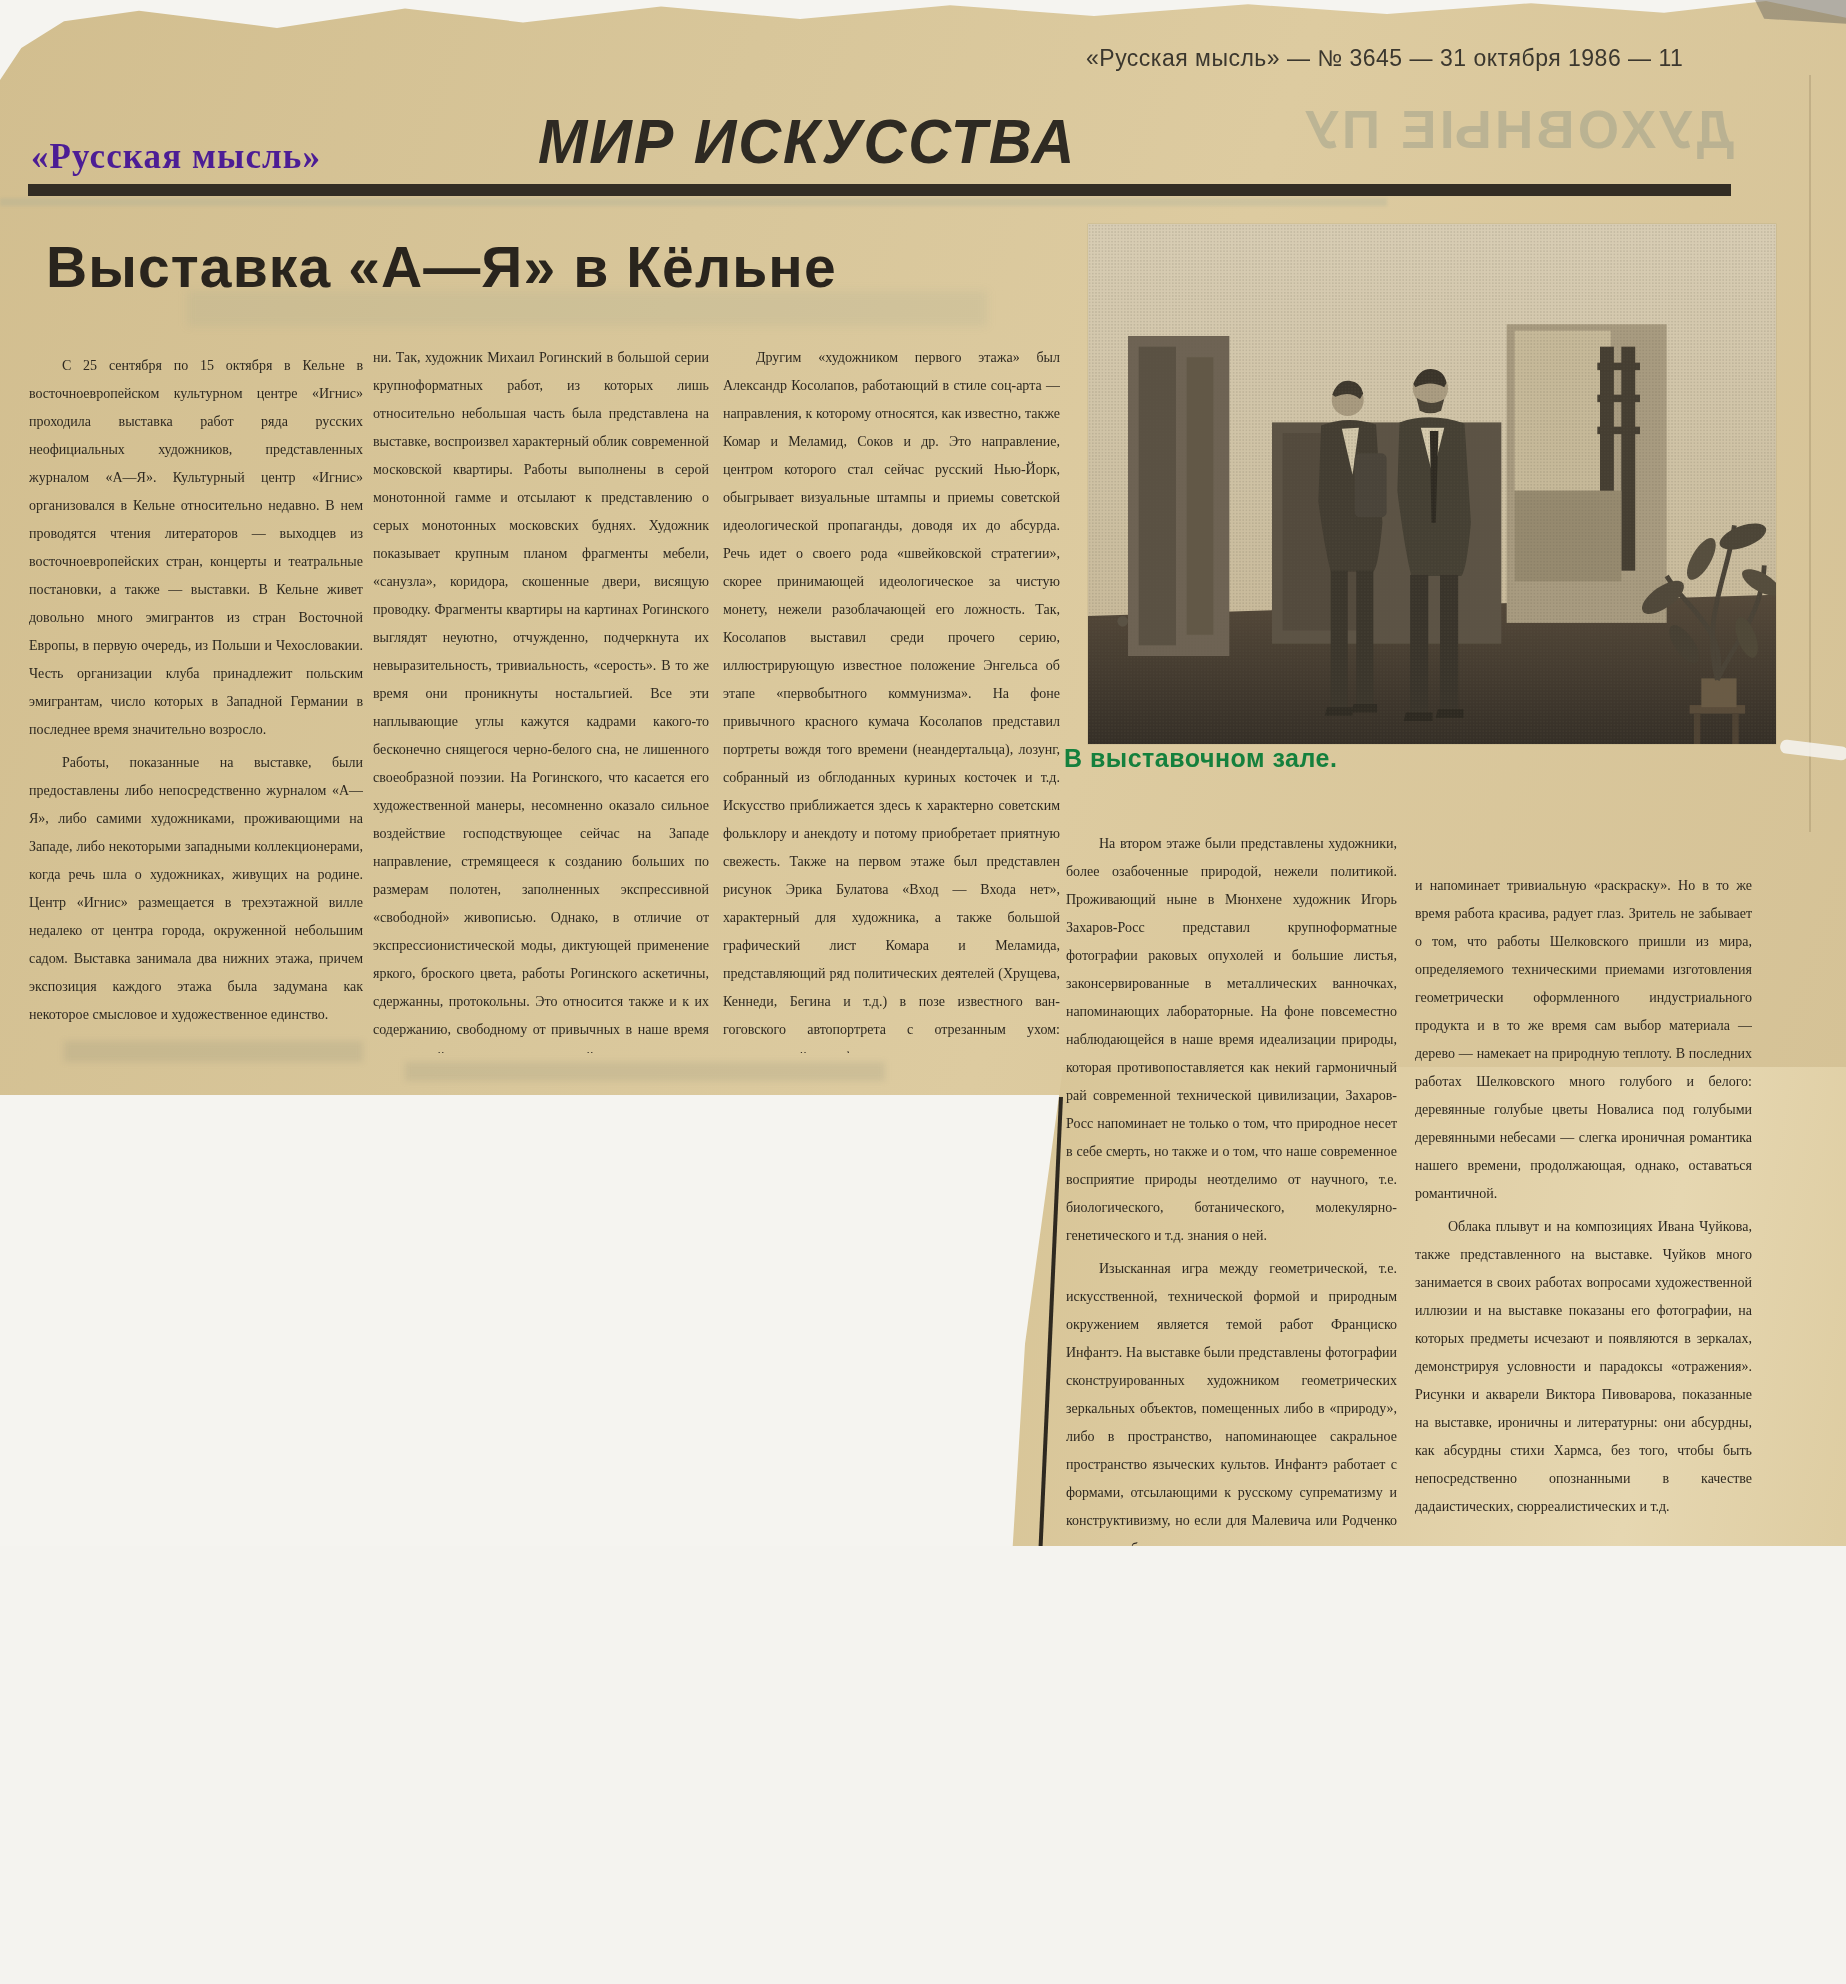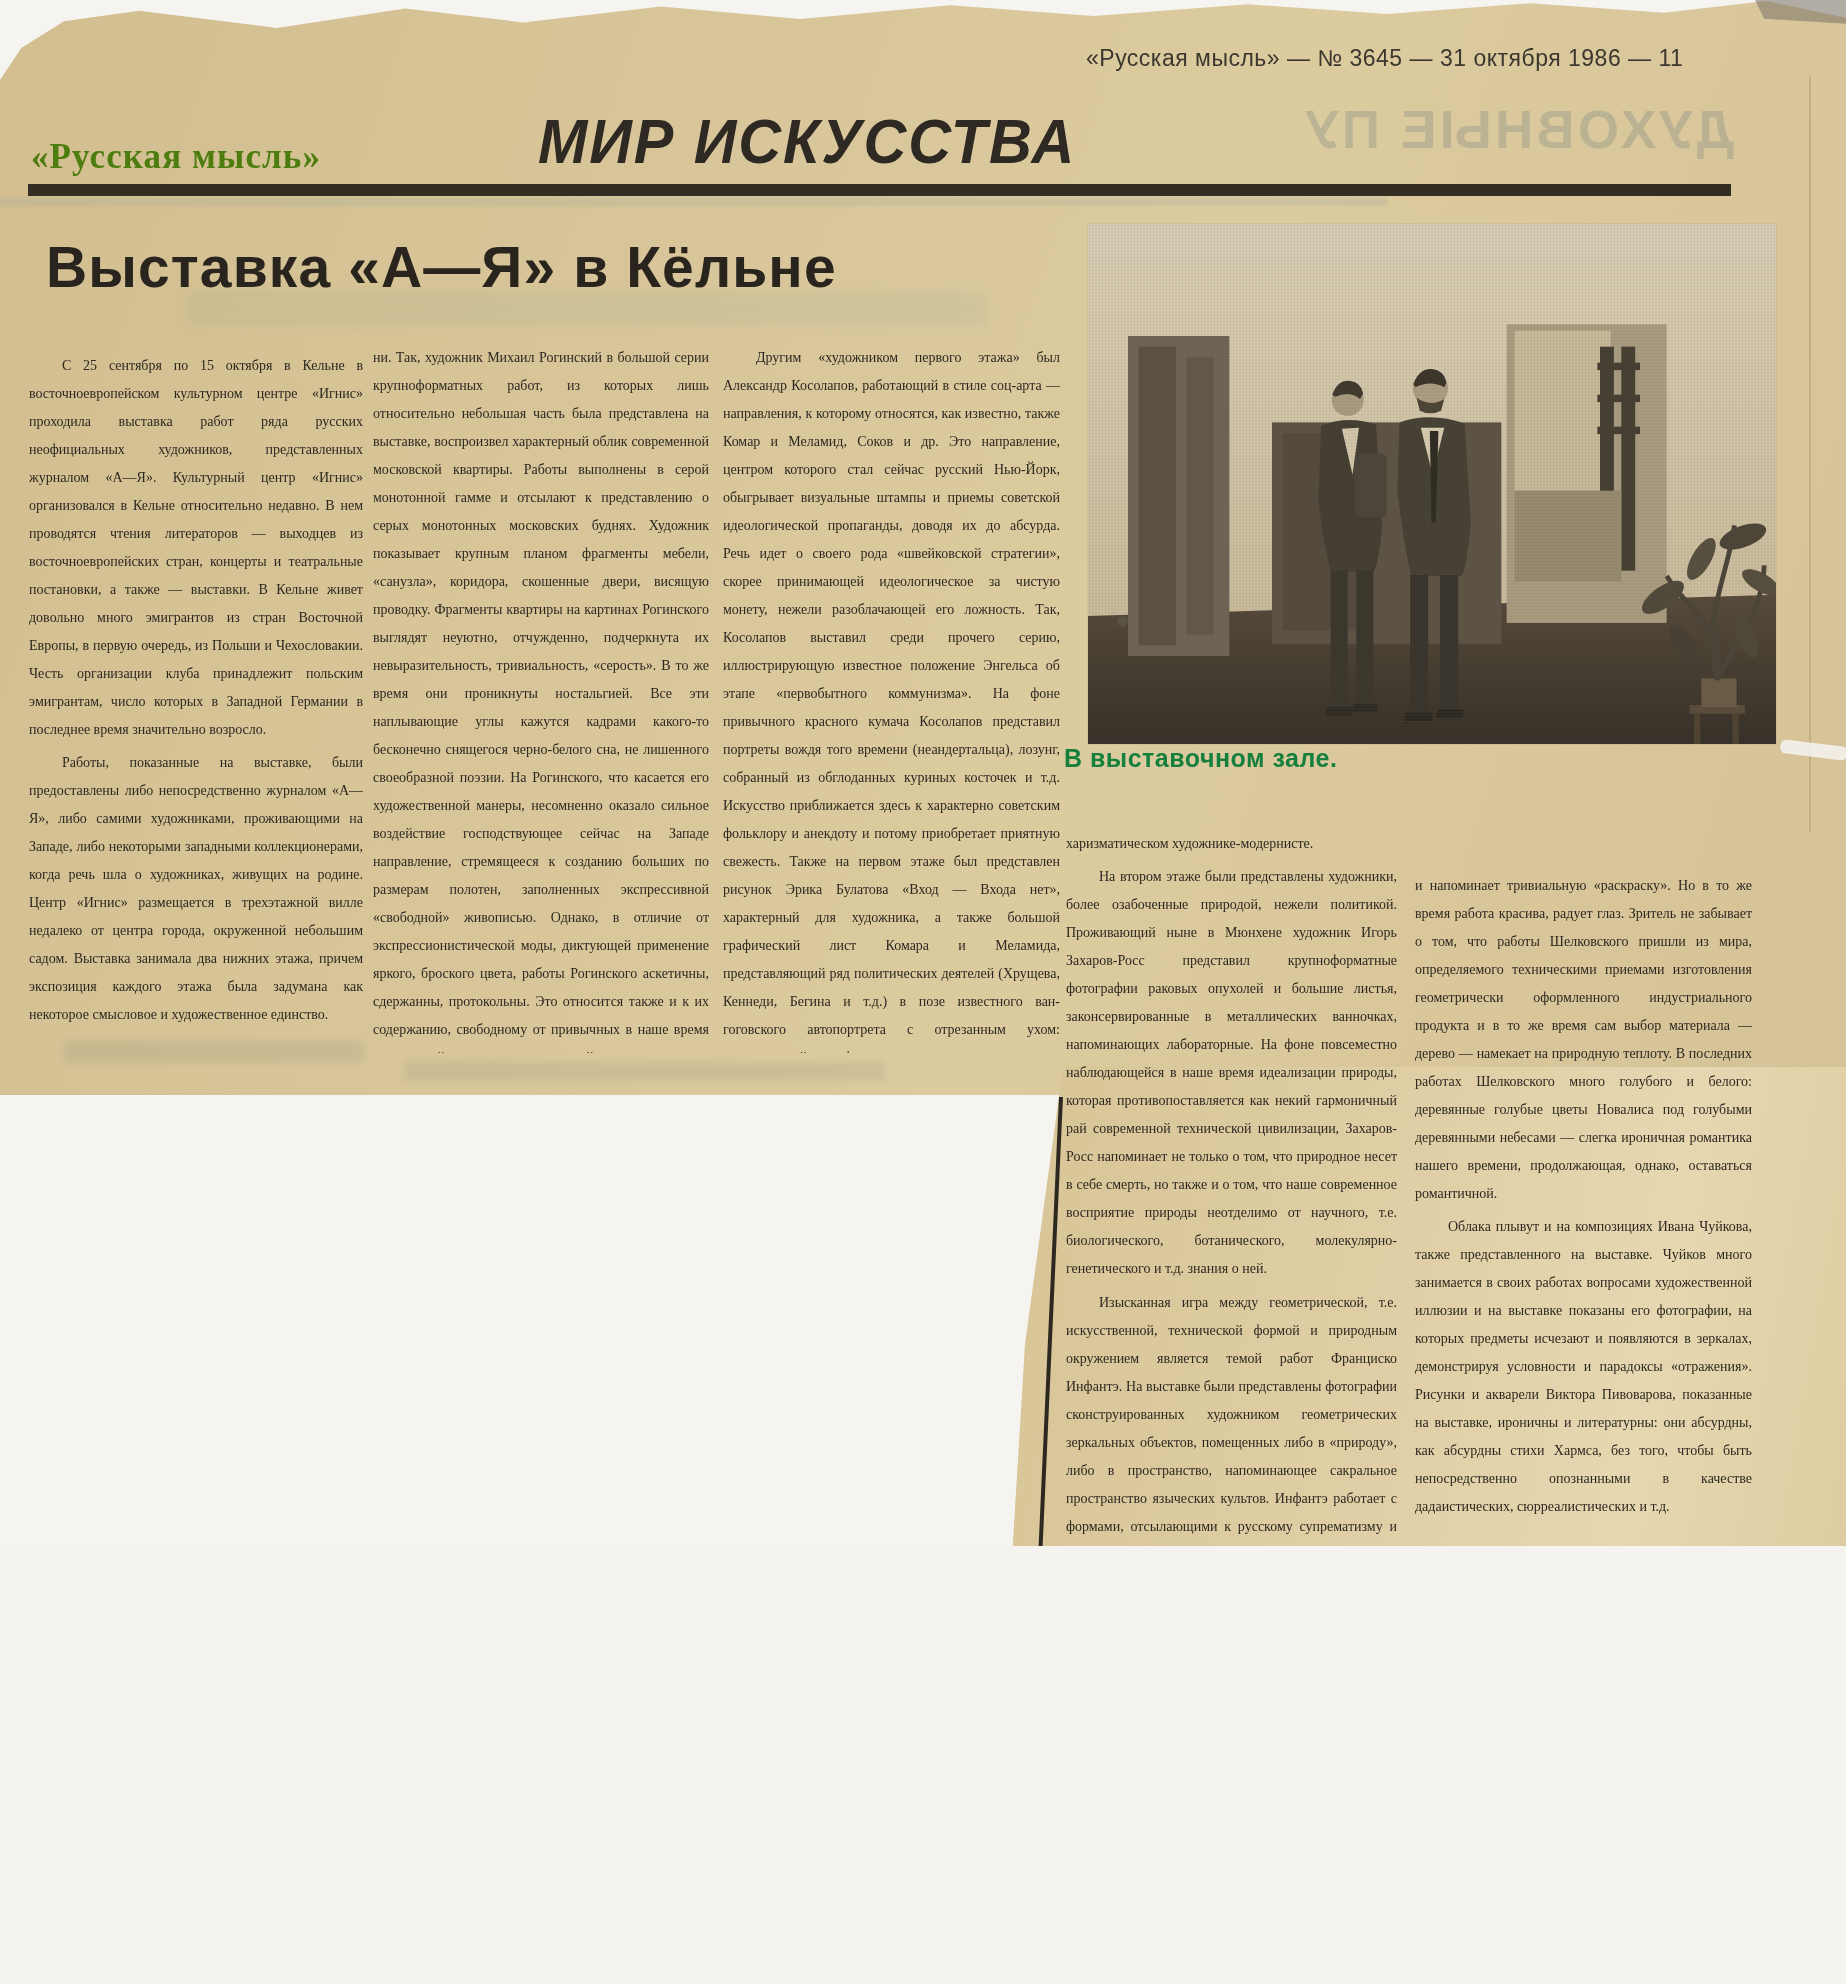--- a/index.html
+++ b/index.html
@@ -18,21 +18,21 @@
   .corner-shade{position:absolute;left:1755px;top:0;width:92px;height:34px;
      background:rgba(120,114,102,.55);clip-path:polygon(0 0,100% 0,100% 70%,10% 55%);}
   .crease{position:absolute;left:1809px;top:75px;width:1.6px;height:757px;
      background:rgba(120,100,70,.22);}
   .tear{position:absolute;left:1780px;top:743px;width:68px;height:14px;
      background:rgba(246,245,241,.85);transform:rotate(7deg);border-radius:6.4px;}
   
   .masthead{position:absolute;left:1086px;top:45px;font-family:"Liberation Sans",sans-serif;
      font-size:23px;color:#3b372e;letter-spacing:0.5px;white-space:nowrap;}
   .paper-name{position:absolute;left:31px;top:137px;font-weight:700;font-size:35px;
-     color:#4d7c0f;letter-spacing:1.1px;}
+     color:#4c1d95;letter-spacing:1.1px;}
   .section-title{position:absolute;left:538px;top:105px;font-family:"Liberation Sans",sans-serif;
      font-style:italic;font-weight:700;font-size:63px;letter-spacing:2.1px;color:#2e2a23;
      transform:scaleX(.94);transform-origin:left;white-space:nowrap;}
   .ghost-title{position:absolute;left:1243px;top:99px;width:491px;font-family:"Liberation Sans",sans-serif;
      font-weight:700;font-size:53px;letter-spacing:3.2px;color:rgba(125,138,128,.34);
      transform:scaleX(-1);filter:blur(0.5px);white-space:nowrap;}
   .rule-top{position:absolute;left:28px;top:184px;width:1703px;height:11.7px;background:#332d24;}
   .rule-top-ghost{position:absolute;left:0;top:198px;width:1387px;height:7.5px;
      background:rgba(150,165,150,.22);filter:blur(1.6px);}
   .headline{position:absolute;left:30px;top:218px;margin:16px;font-family:"Liberation Sans",sans-serif;
@@ -177,21 +177,20 @@
         <ellipse cx="1262" cy="672" rx="40" ry="17" fill="#554d3d" transform="rotate(30 1262 672)"></ellipse>
         <ellipse cx="1118" cy="788" rx="42" ry="18" fill="#463f33" transform="rotate(55 1118 788)"></ellipse>
         <ellipse cx="1235" cy="775" rx="40" ry="17" fill="#4f4838" transform="rotate(70 1235 775)"></ellipse>
       </g>
       <rect x="0" y="0" width="1290" height="975" fill="url(#dots)"></rect>
     </svg>
   </figure>
   <figcaption class="caption">В выставочном зале.</figcaption>
 
   <section class="col col4">
-    <p class="cont">харизматическом художнике-модернисте.</p>
     <p>На втором этаже были представлены художники, более озабоченные природой, нежели политикой. Проживающий ныне в Мюнхене художник Игорь Захаров-Росс представил крупноформатные фотографии раковых опухолей и большие листья, законсервированные в металлических ванночках, напоминающих лабораторные. На фоне повсеместно наблюдающейся в наше время идеализации природы, которая противопоставляется как некий гармоничный рай современной технической цивилизации, Захаров-Росс напоминает не только о том, что природное несет в себе смерть, но также и о том, что наше современное восприятие природы неотделимо от научного, т.е. биологического, ботанического, молекулярно-генетического и т.д. знания о ней.</p>
     <p>Изысканная игра между геометрической, т.е. искусственной, технической формой и природным окружением является темой работ Франциско Инфантэ. На выставке были представлены фотографии сконструированных художником геометрических зеркальных объектов, помещенных либо в «природу», либо в пространство, напоминающее сакральное пространство языческих культов. Инфантэ работает с формами, отсылающими к русскому супрематизму и конструктивизму, но если для Малевича или Родченко речь шла об окончательном преодолении природного и наступлении новой эры техники и «космического ничто», то Инфантэ стремится примирить этот прорыв в новое и оставленное позади природное посредством взаимной игры отражений.</p>
 
   </section>
 
   <section class="col col5">
     <p class="cont">и напоминает тривиальную «раскраску». Но в то же время работа красива, радует глаз. Зритель не забывает о том, что работы Шелковского пришли из мира, определяемого техническими приемами изготовления геометрически оформленного индустриального продукта и в то же время сам выбор материала — дерево — намекает на природную теплоту. В последних работах Шелковского много голубого и белого: деревянные голубые цветы Новалиса под голубыми деревянными небесами — слегка ироничная романтика нашего времени, продолжающая, однако, оставаться романтичной.</p>
     <p>Облака плывут и на композициях Ивана Чуйкова, также представленного на выставке. Чуйков много занимается в своих работах вопросами художественной иллюзии и на выставке показаны его фотографии, на которых предметы исчезают и появляются в зеркалах, демонстрируя условности и парадоксы «отражения». Рисунки и акварели Виктора Пивоварова, показанные на выставке, ироничны и литературны: они абсурдны, как абсурдны стихи Хармса, без того, чтобы быть непосредственно опознанными в качестве дадаистических, сюрреалистических и т.д.</p>
 
   </section>

